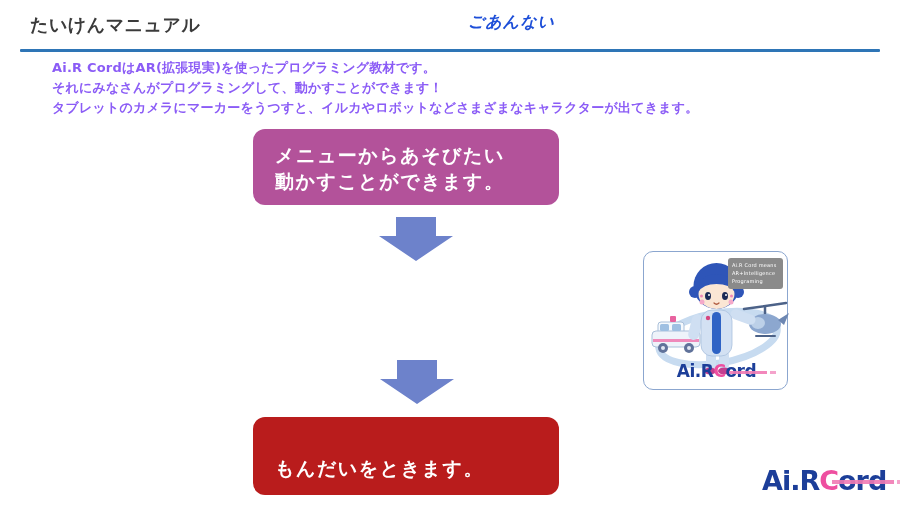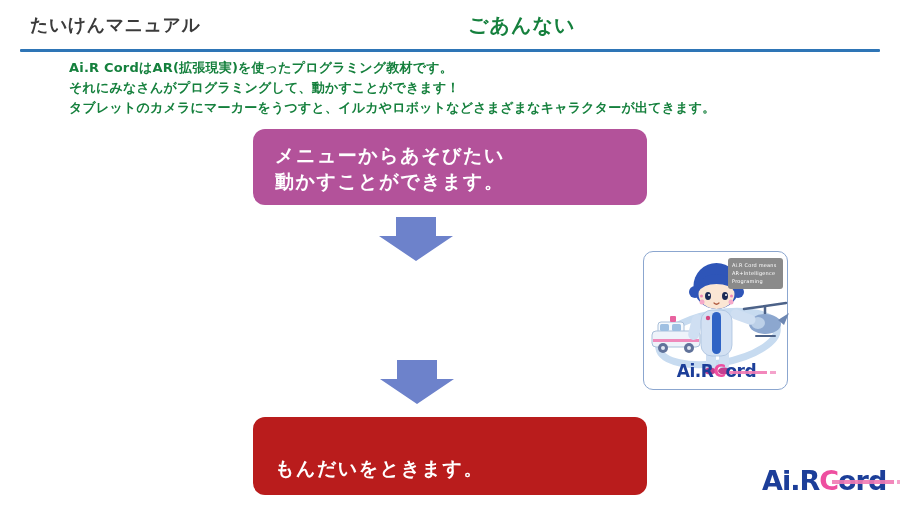--- a/index.html
+++ b/index.html
@@ -1,28 +1,28 @@
 <!DOCTYPE html>
 <html><head>
 <meta charset="utf-8">
 <style>
   html,body{margin:0;padding:0;background:#fff;}
   body{width:900px;height:506px;overflow:hidden;font-family:"DejaVu Sans",sans-serif;}
   .page{position:relative;width:900px;height:506px;background:#ffffff;}
 
   
   .hdr-left{position:absolute;left:30px;top:13px;font-size:18px;font-weight:bold;color:#3b3b3b;letter-spacing:.5px;}
-  .hdr-center{position:absolute;left:468px;top:12px;font-size:20px;font-weight:bold;color:#15803d;letter-spacing:1px;}
+  .hdr-center{position:absolute;left:468px;top:12px;font-size:16px;font-weight:bold;color:#1d4ed8;letter-spacing:1px;font-style:italic;}
   .divider{position:absolute;left:20px;top:49px;width:860px;height:3px;background:#2e75b6;border-radius:1px;}
 
   
-  .intro{position:absolute;left:69px;top:58px;font-size:13px;font-weight:600;color:#15803d;line-height:20px;letter-spacing:.2px;}
+  .intro{position:absolute;left:52px;top:58px;font-size:13px;font-weight:600;color:#8b5cf6;line-height:20px;letter-spacing:.2px;}
 
   
-  .step{position:absolute;left:253px;width:394px;border-radius:12px;color:#ffffff;font-weight:bold;font-size:19px;line-height:26px;letter-spacing:1.5px;box-sizing:border-box;padding:13px 0 0 22px;}
+  .step{position:absolute;left:253px;width:306px;border-radius:12px;color:#ffffff;font-weight:bold;font-size:19px;line-height:26px;letter-spacing:1.5px;box-sizing:border-box;padding:13px 0 0 22px;}
   .step1{top:129px;height:76px;background:#b3529a;}
   .step2{top:272px;height:80px;background:#5cb55f;}
   .step3{top:417px;height:78px;background:#b91c1c;padding-top:38px;}
   .step .ln{display:block;white-space:nowrap;}
 
   
   .arrow{position:absolute;width:74px;height:44px;}
   .arrow1{left:379px;top:217px;}
   .arrow2{left:380px;top:360px;}
 

